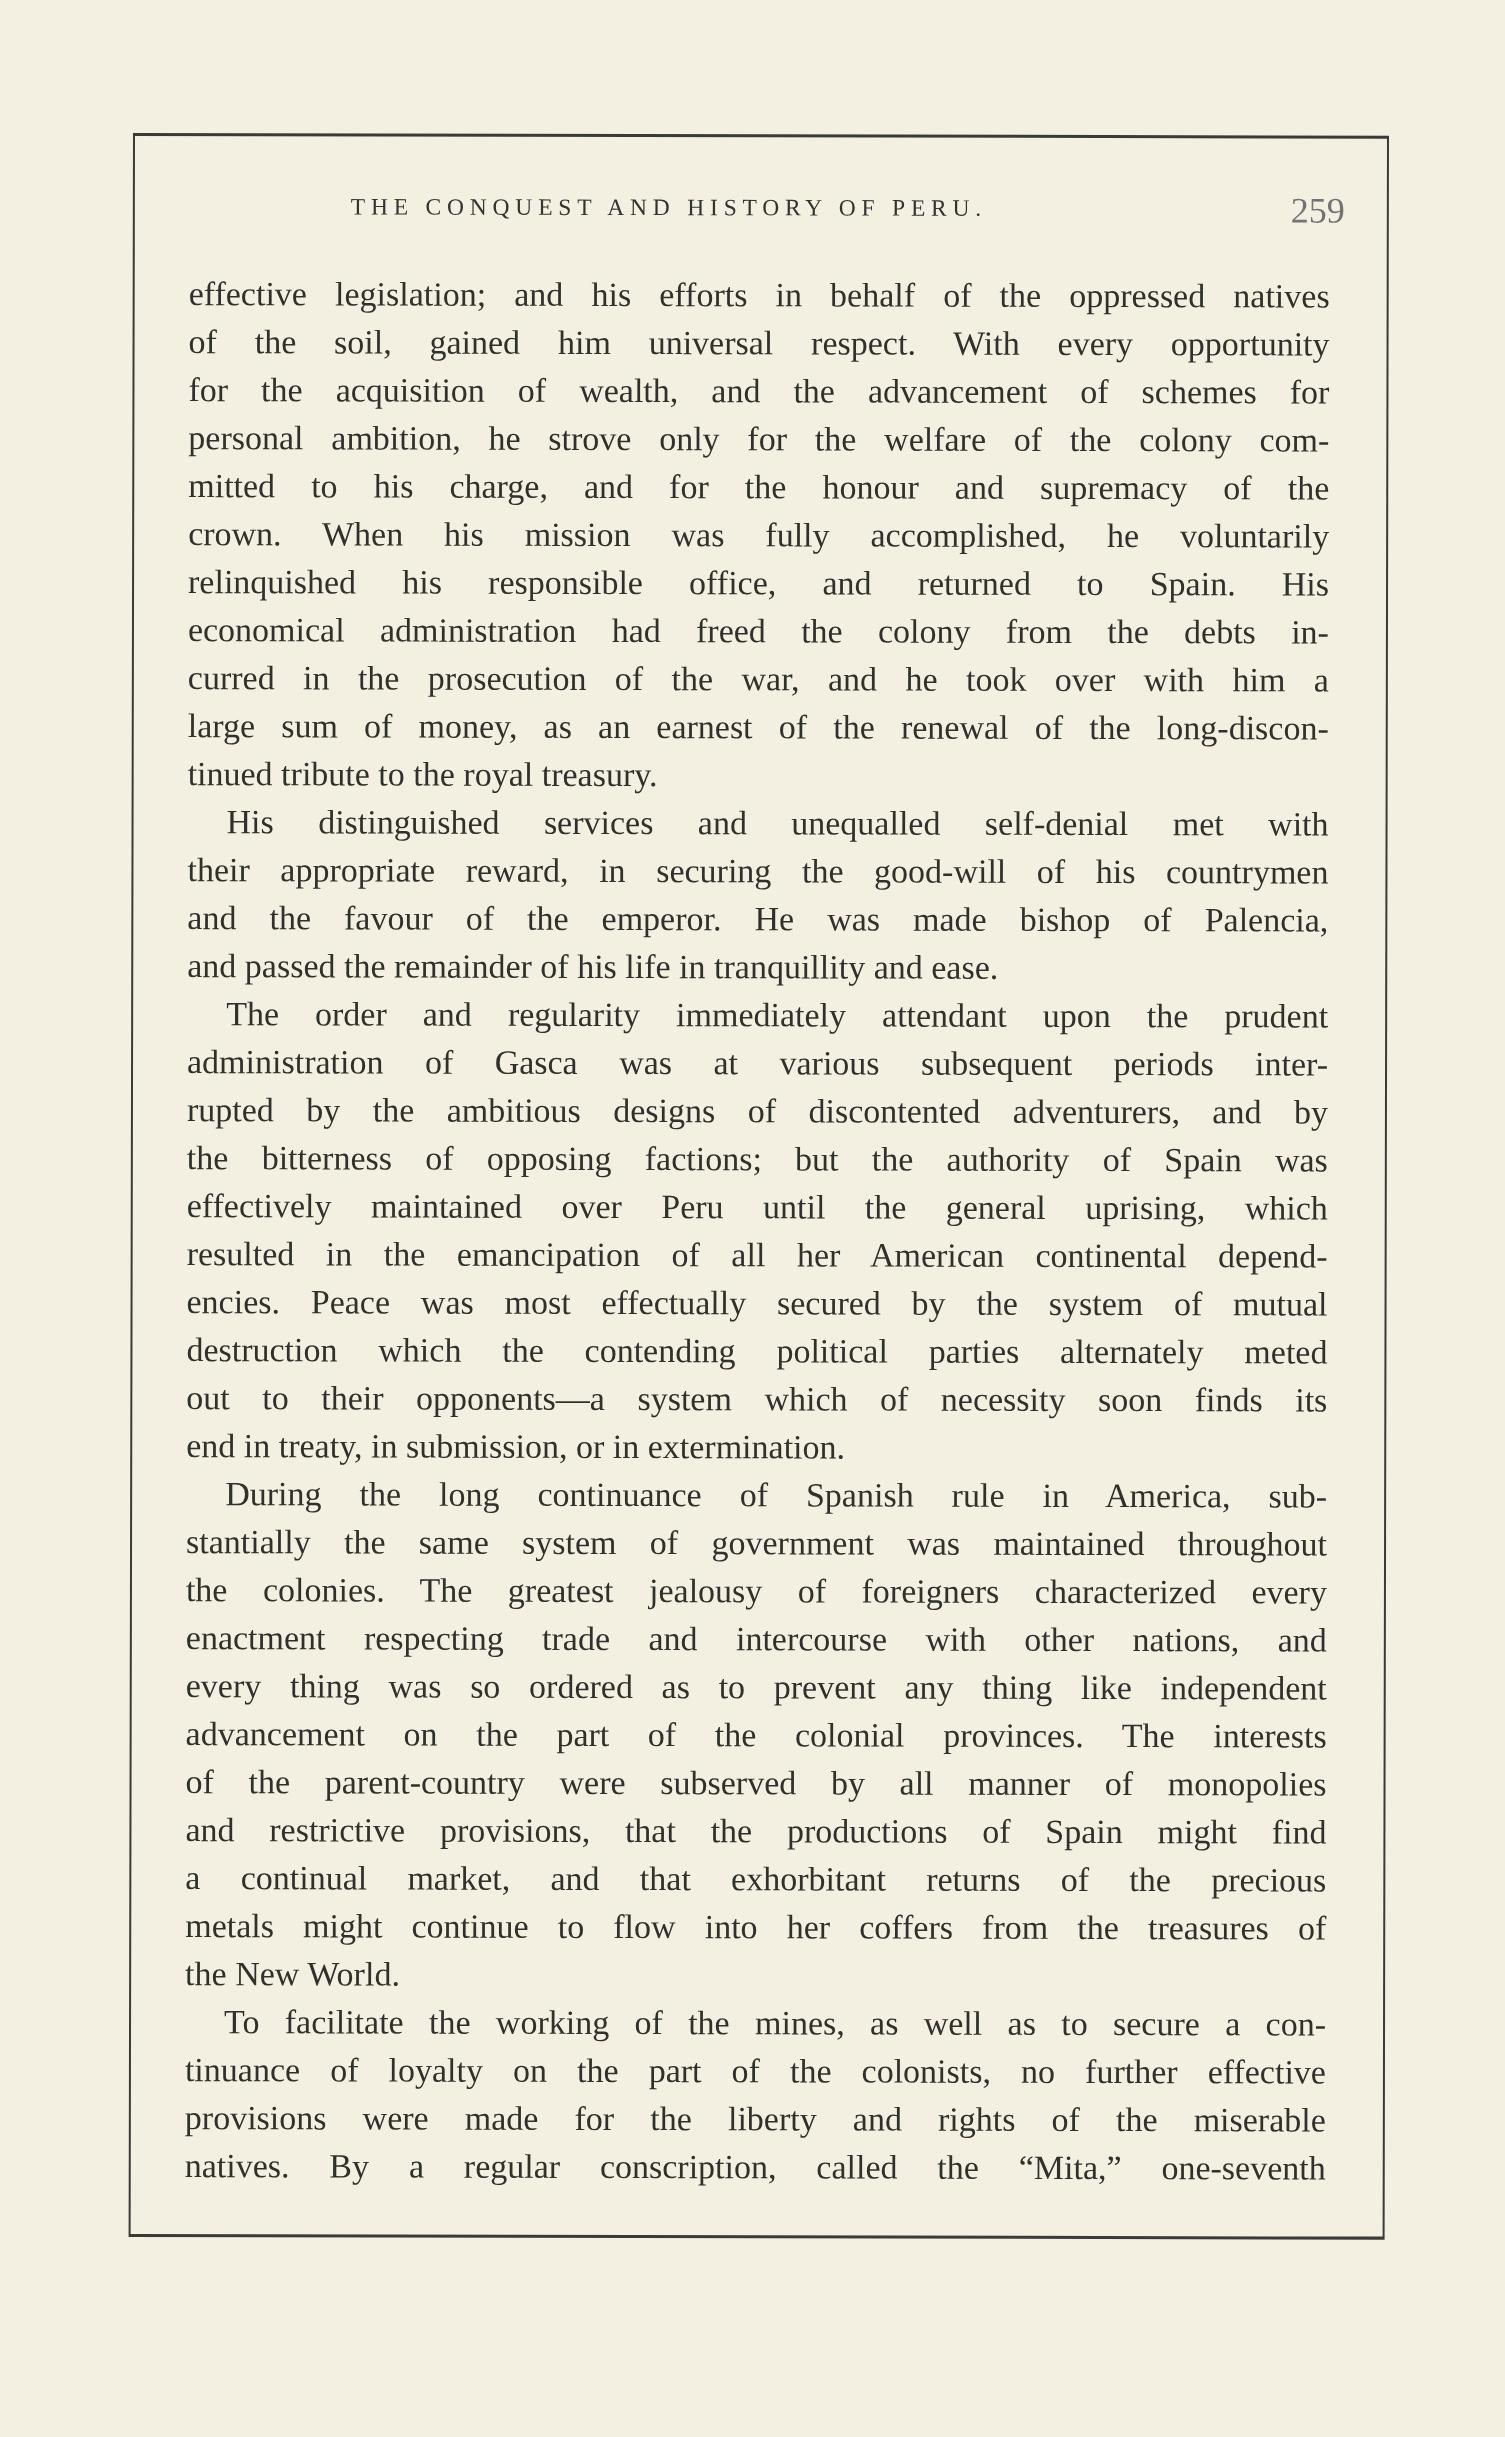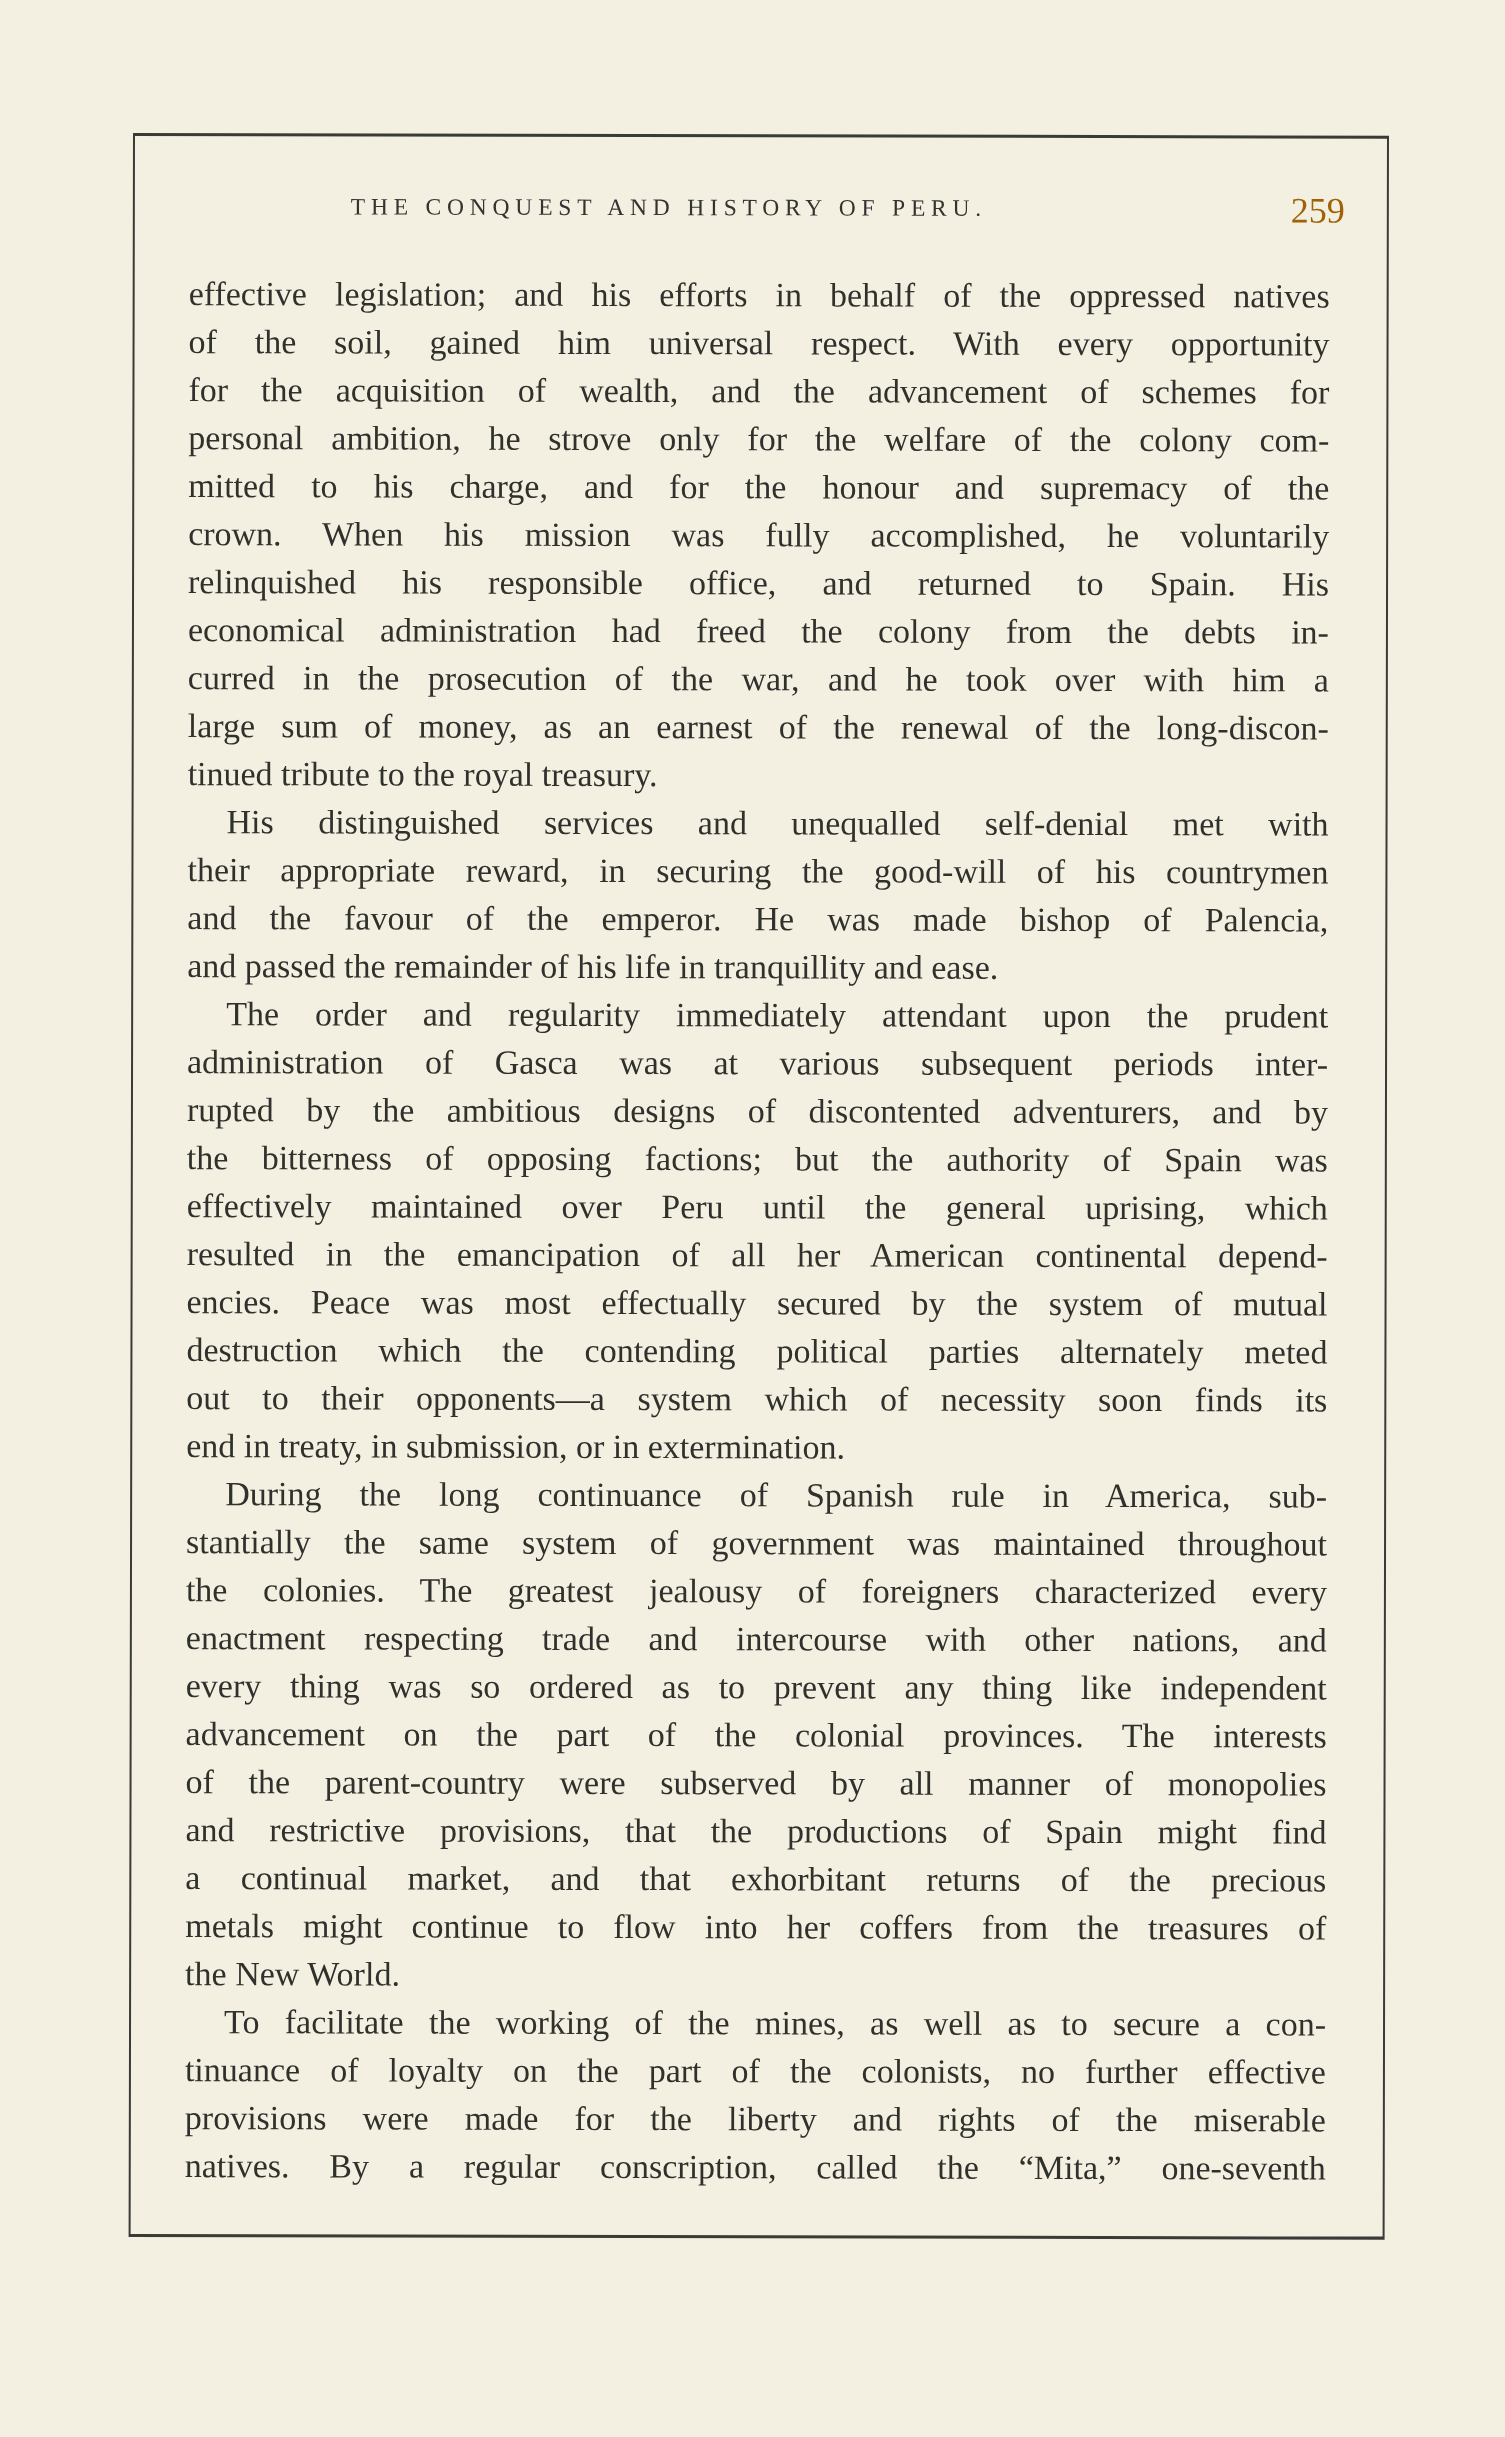--- a/index.html
+++ b/index.html
@@ -33,21 +33,21 @@
     font-family: "Liberation Serif", "DejaVu Serif", serif;
     font-size: 23.5px;
     letter-spacing: 5.8px;
     color: #333330;
   }
   .page-number {
     position: absolute;
     right: 42px; top: 0px;
     font-family: "Liberation Serif", "DejaVu Serif", serif;
     font-size: 36px;
-    color: #a16207;
+    color: #737373;
   }
   .body-text {
     position: absolute;
     left: 54px; top: 134px;
     width: 1141px;
   }
   .line {
     height: 48px;
     line-height: 48px;
     font-family: "Liberation Serif", "DejaVu Serif", serif;

